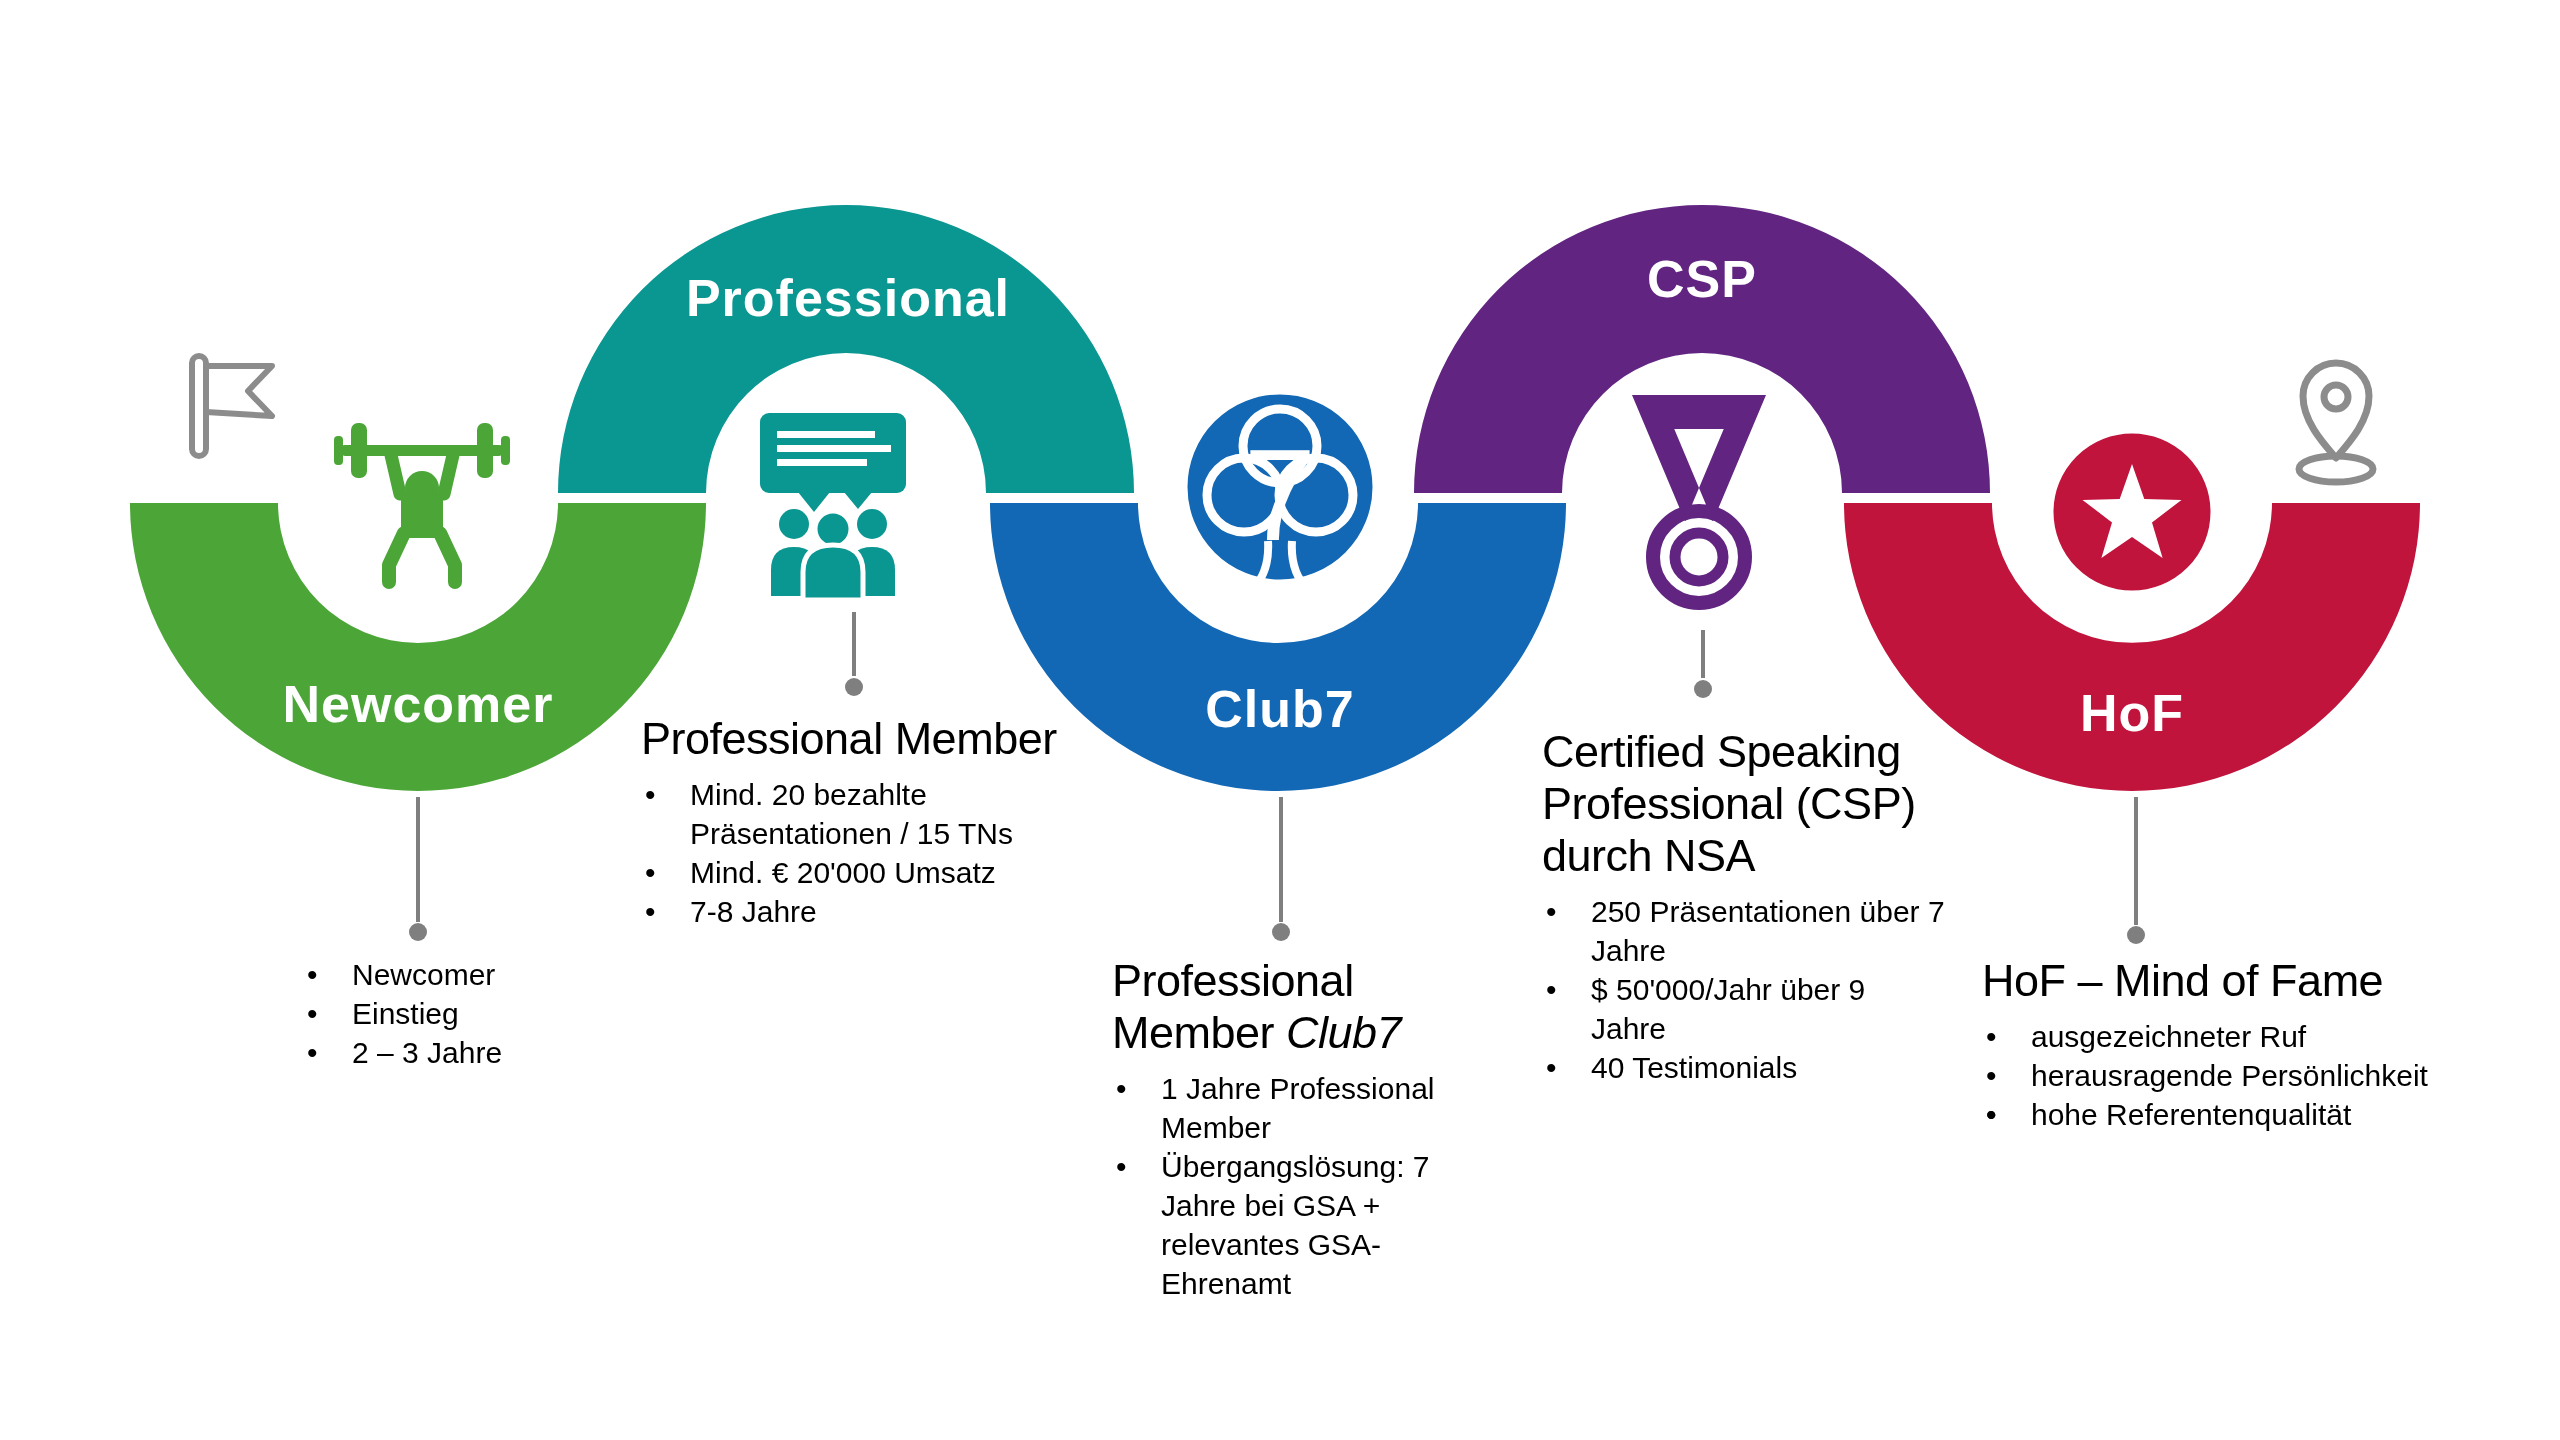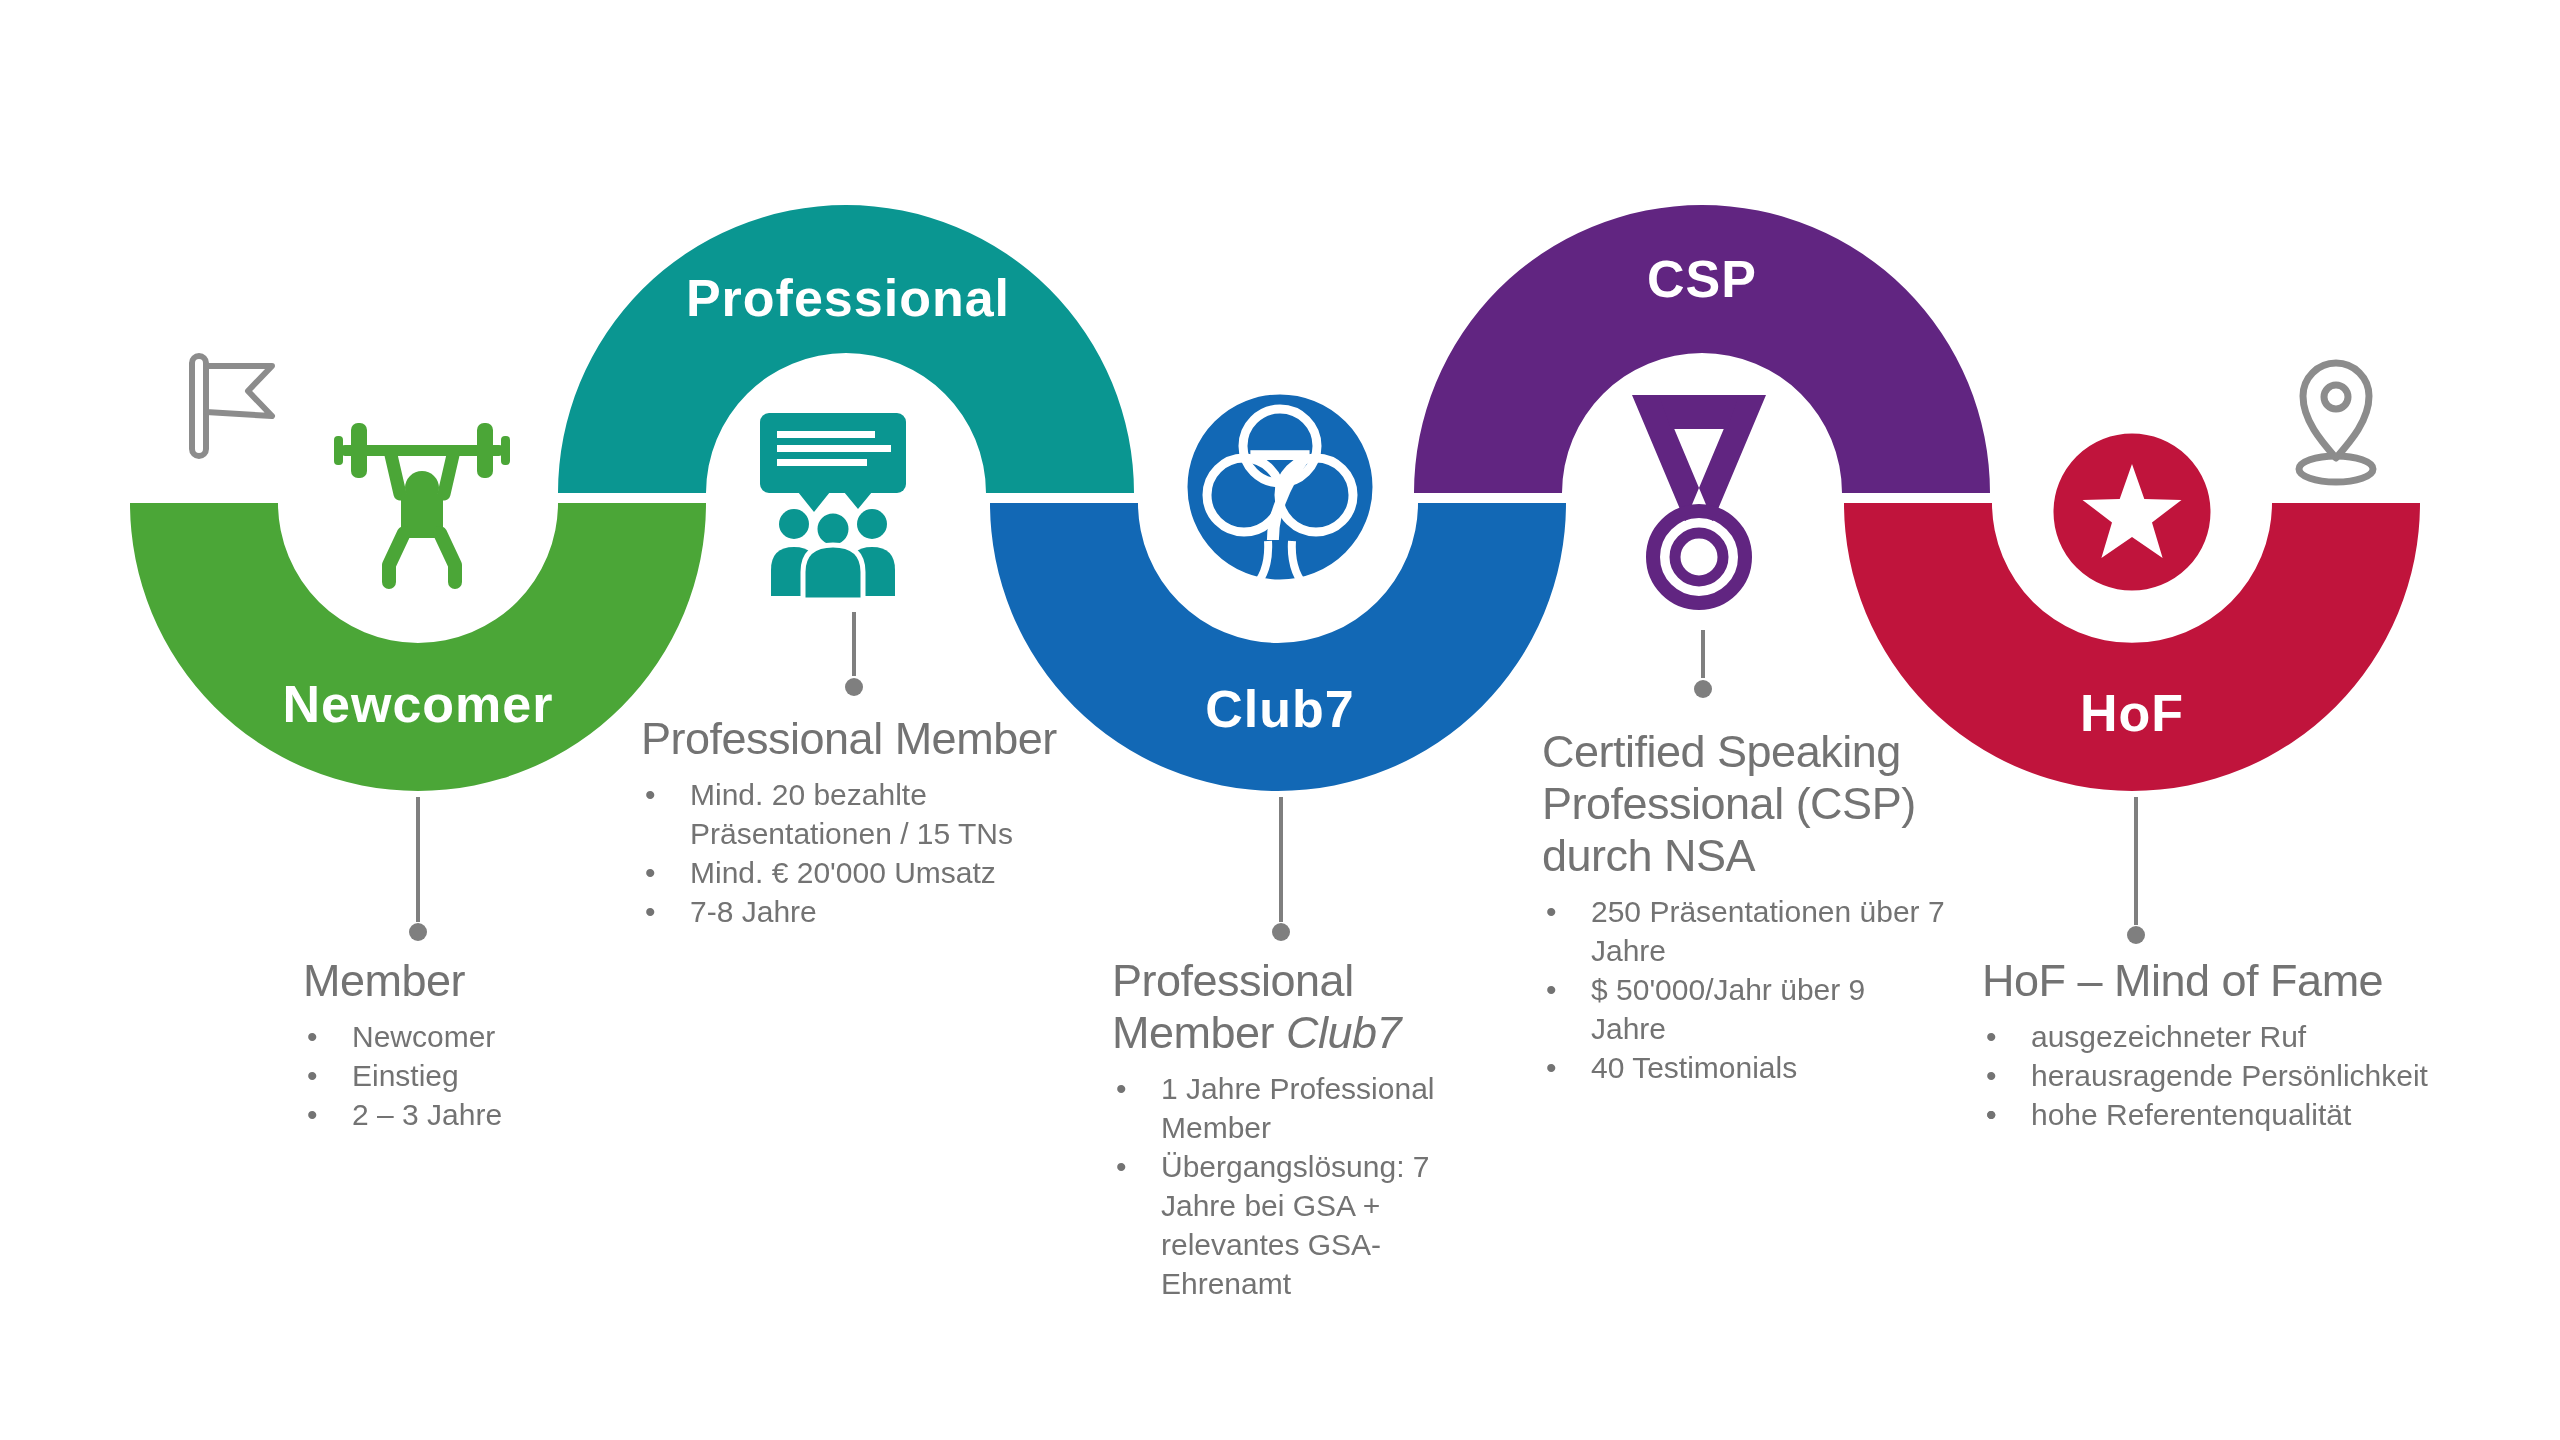--- a/index.html
+++ b/index.html
@@ -19,21 +19,21 @@
     text-anchor:middle;
   }
   .badge-number{
     font-family:"Liberation Sans", sans-serif;
     font-weight:400;
     font-size:130px;
     text-anchor:middle;
   }
   .detail{
     position:absolute;
-    color:#737373;
+    color:#000000;
   }
   .detail h2{
     margin:0 0 10px 0;
     font-size:45px;
     font-weight:400;
     line-height:52px;
     letter-spacing:-0.5px;
   }
   .detail h2 em{font-style:italic;font-weight:400;}
   .detail ul{
@@ -138,21 +138,20 @@
       <path d="M1703,630 V678" fill="none" stroke-width="4" stroke="#7f7f7f"></path>
       <circle cx="1703" cy="689" r="9" fill="#7f7f7f"></circle>
     </g>
     <g>
       <path d="M2136,797 V925" fill="none" stroke-width="4" stroke="#7f7f7f"></path>
       <circle cx="2136" cy="935" r="9" fill="#7f7f7f"></circle>
     </g>
   </svg>
 
   <div class="detail" style="left:303px;top:955px;width:330px">
-    <h2><span>Member</span><em></em></h2>
     <ul>
         <li><span class="blt">•</span><span>Newcomer</span></li>
         <li><span class="blt">•</span><span>Einstieg</span></li>
         <li><span class="blt">•</span><span>2 – 3 Jahre</span></li>
       </ul>
   </div>
 
   <div class="detail" style="left:641px;top:713px;width:452px">
     <h2><span>Professional Member</span><em></em></h2>
     <ul>

